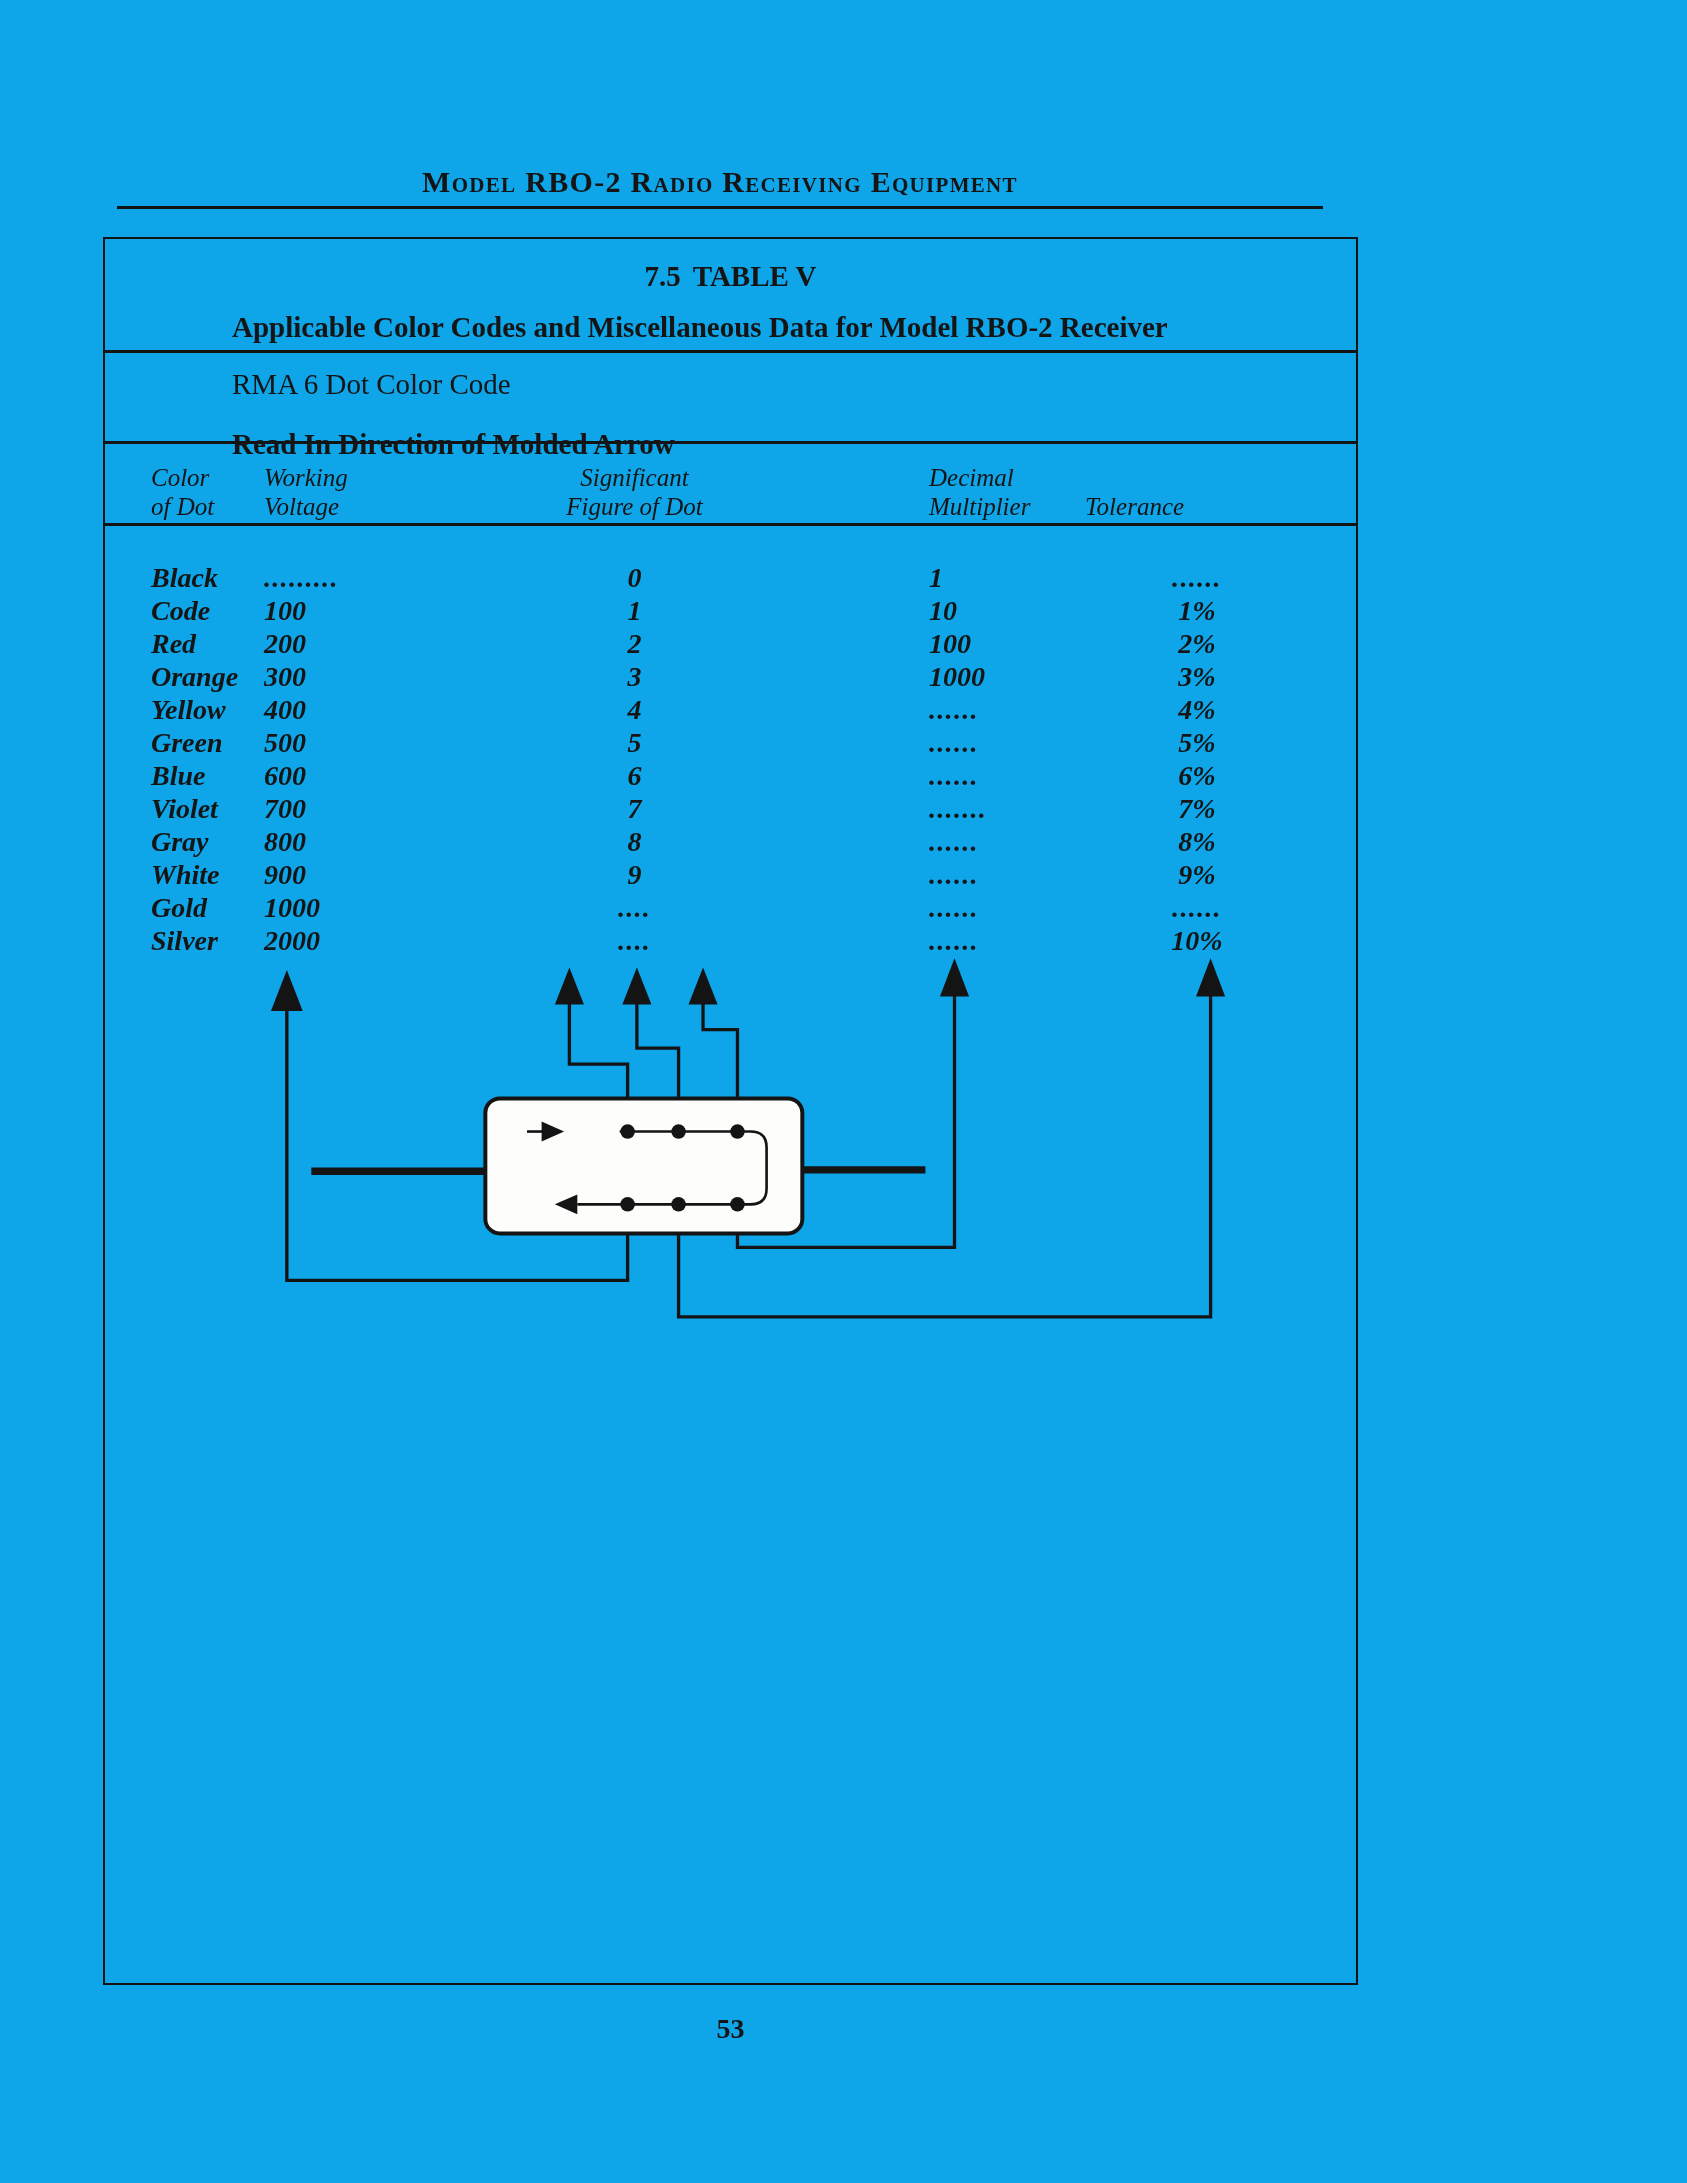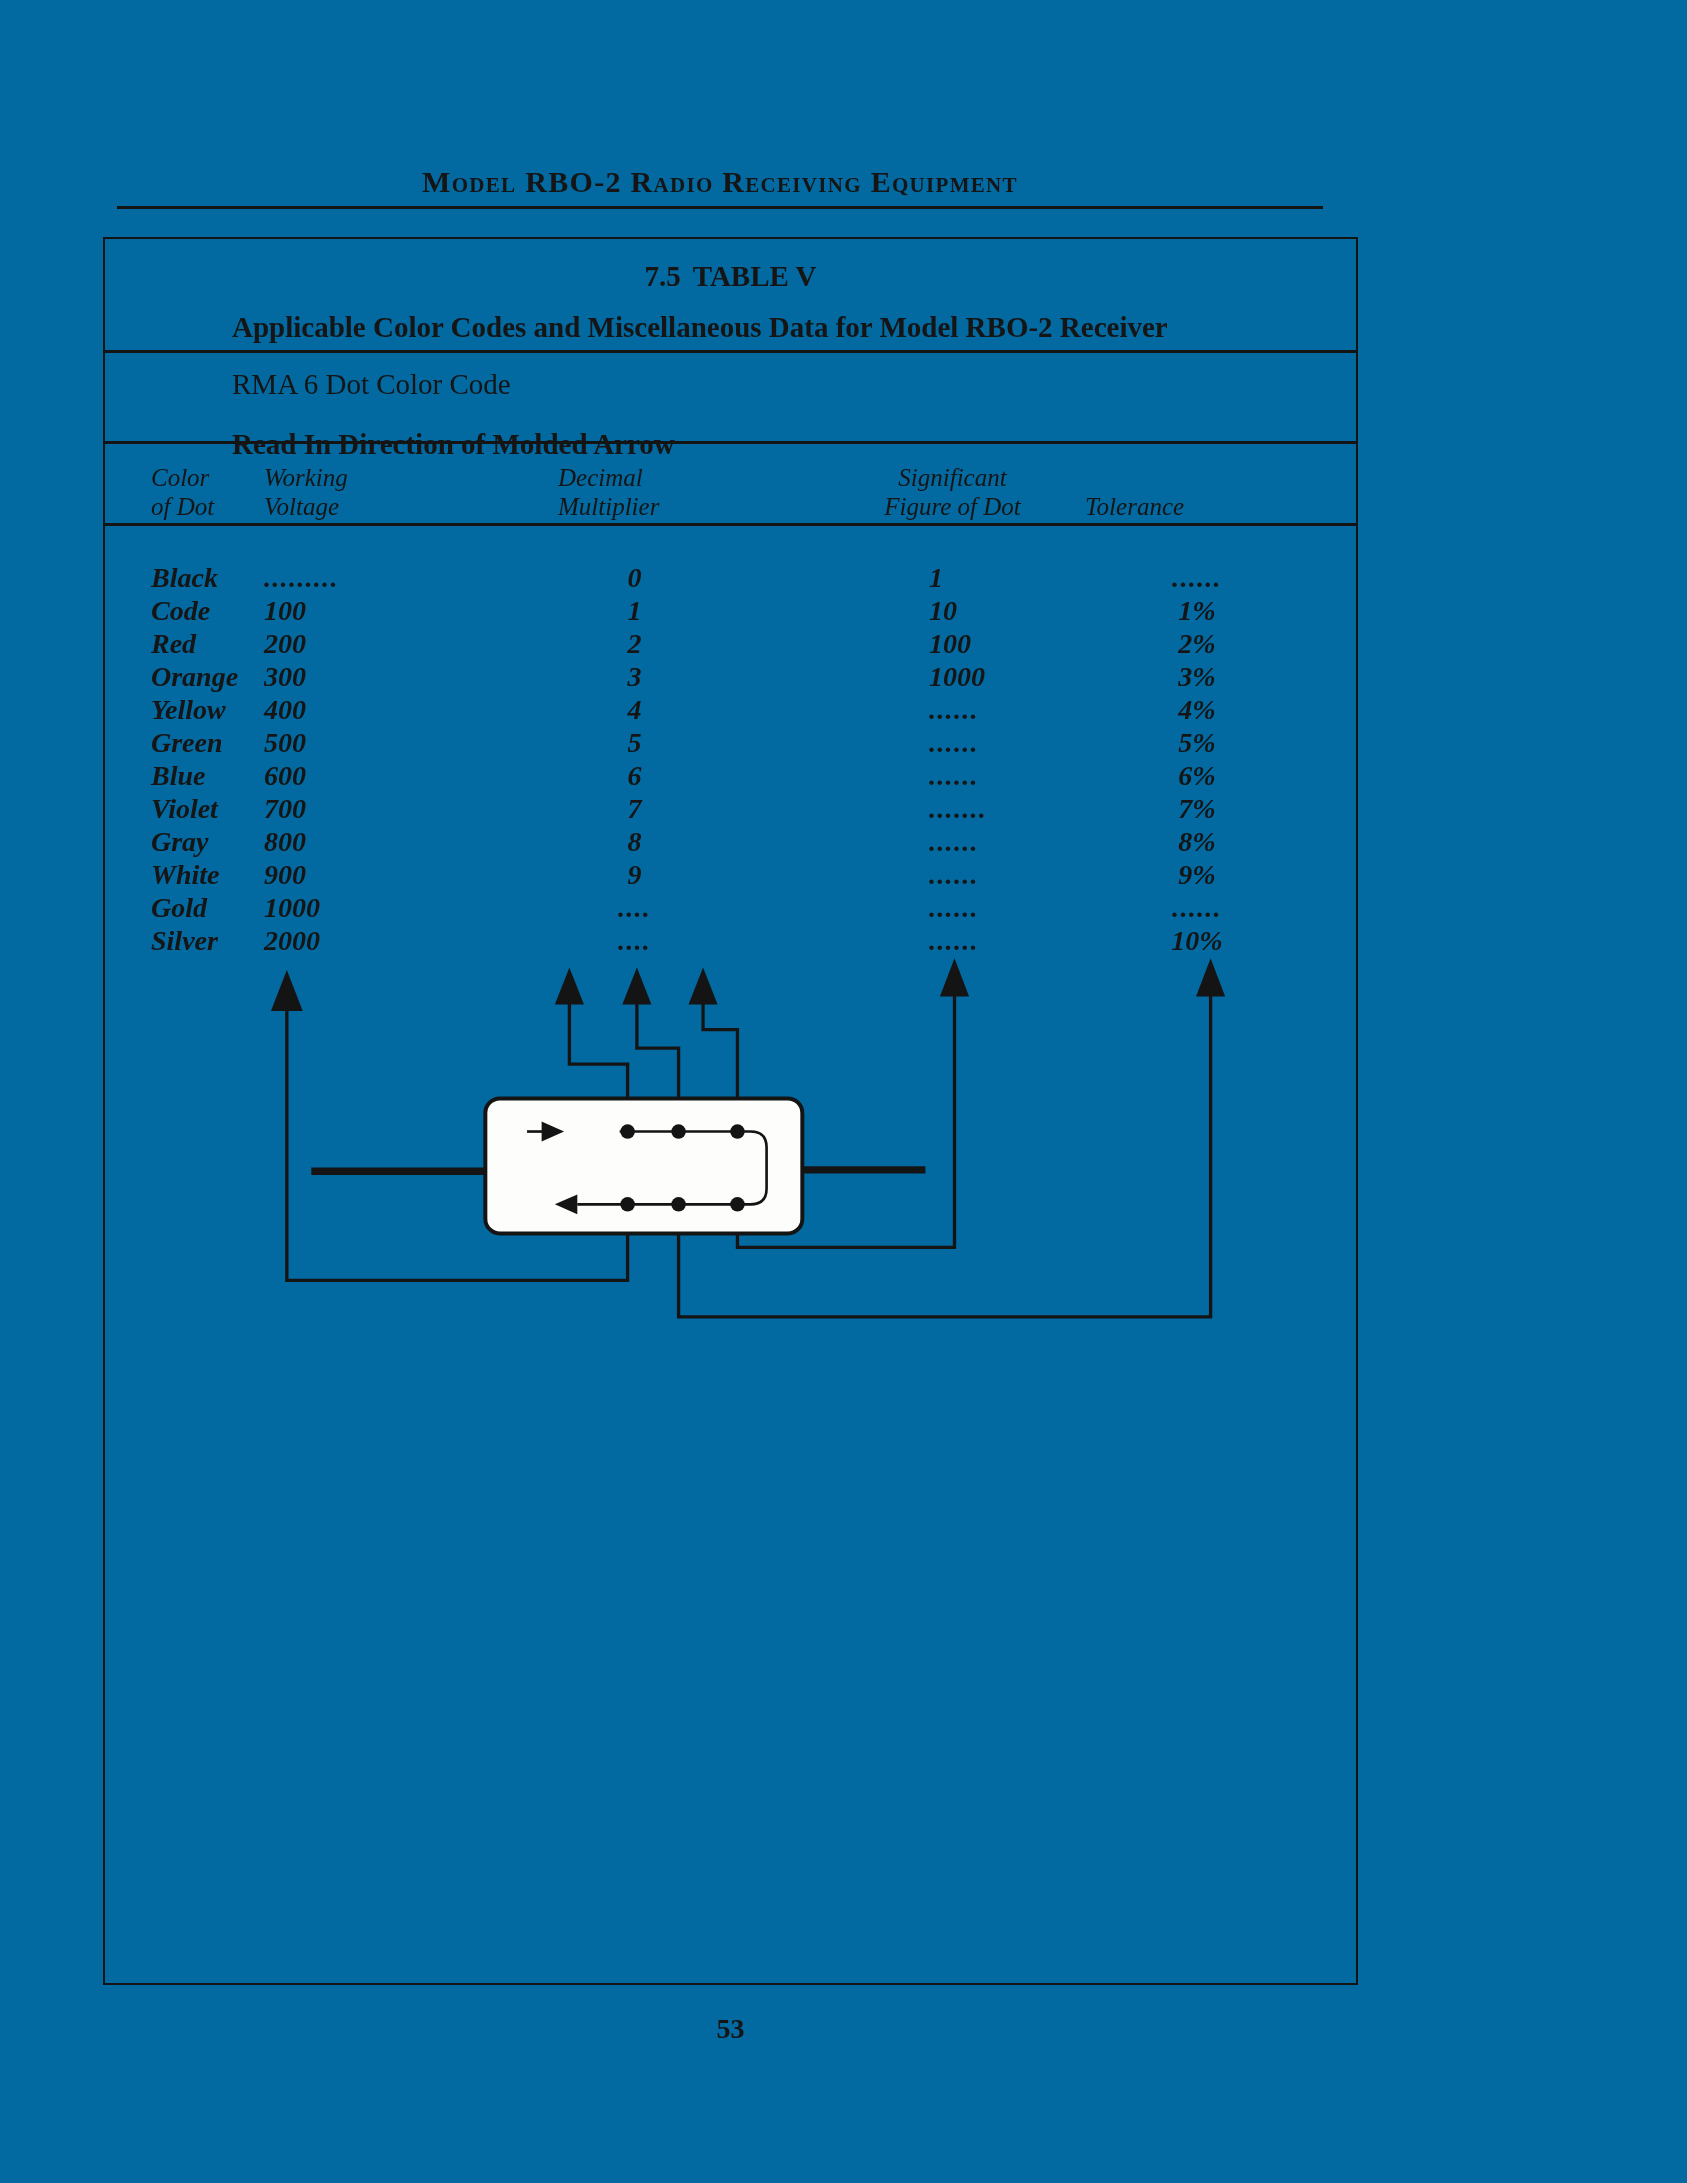--- a/index.html
+++ b/index.html
@@ -1,20 +1,20 @@
 <!DOCTYPE html>
 <html style="font-size:10.6px"><head>
 <meta charset="utf-8">
 <style>
   html, body { margin: 0; padding: 0; background: #e8e8e4; }
   .page {
     position: relative;
     width: 1688px;
     height: 2183px;
-    background: #0369a1;
+    background: #0ea5e9;
     font-family: "Liberation Serif", "DejaVu Serif", serif;
     color: #151515;
     overflow: hidden;
   }
 
   
   .running-header {
     position: absolute;
     left: 117px; top: 165px; width: 1206px;
     text-align: center;
@@ -108,27 +108,27 @@
 
     <div class="col-headers cgrid">
       <div class="c c1">
         <div>Color</div>
         <div>of Dot</div>
       </div>
       <div class="c c2">
         <div>Working</div>
         <div>Voltage</div>
       </div>
+      <div class="c c3">
+        <div>Significant</div>
+        <div>Figure of Dot</div>
+      </div>
       <div class="c c4">
         <div>Decimal</div>
         <div>Multiplier</div>
-      </div>
-      <div class="c c3">
-        <div>Significant</div>
-        <div>Figure of Dot</div>
       </div>
       <div class="c c5">Tolerance</div>
     </div>
 
     <div class="rule rule-3"></div>
 
     <div class="data-rows">
       <div class="trow cgrid">
         <div class="c c1">Black</div>
         <div class="c c2 dotted">.........</div>

